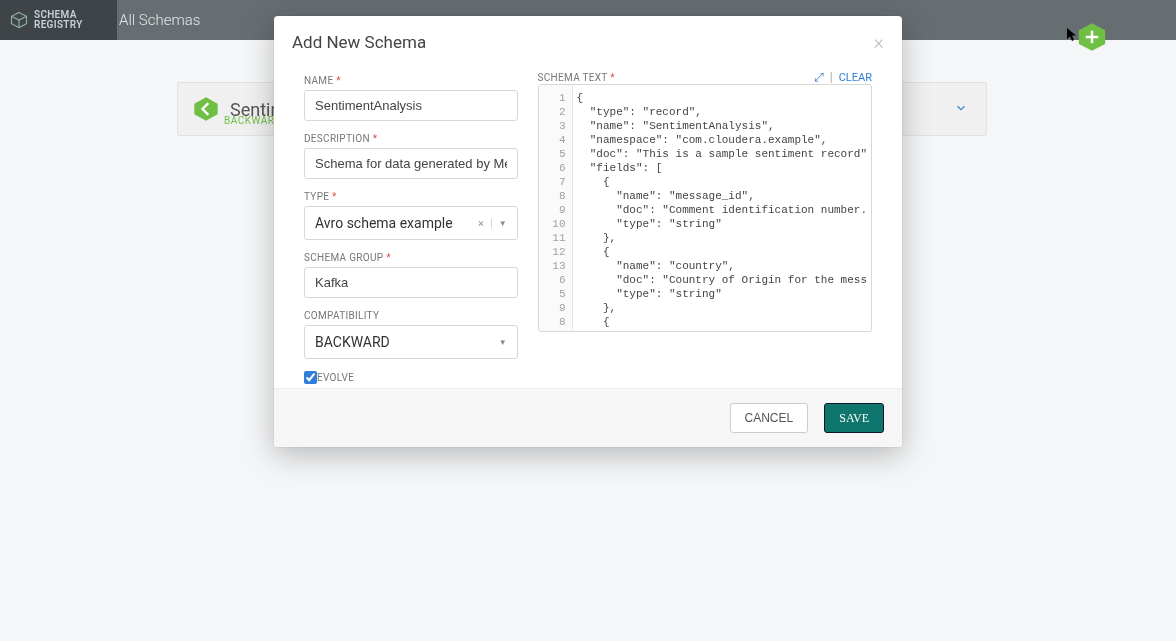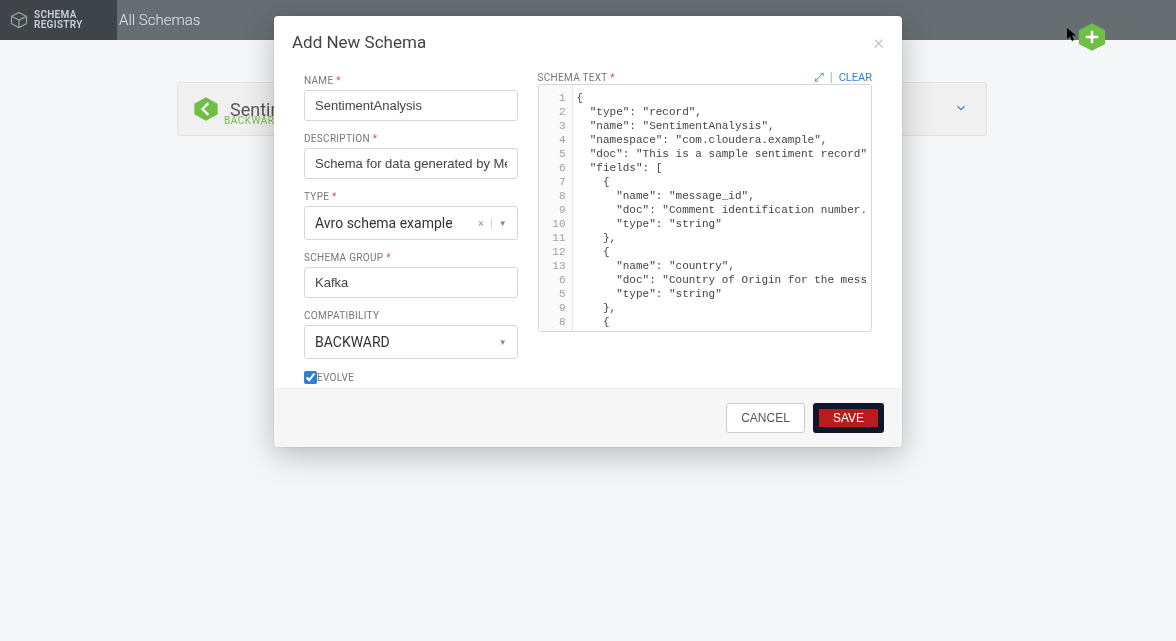--- a/index.html
+++ b/index.html
@@ -56,24 +56,24 @@
 .divider { color: #aaa; }
 .clear-link { color: #2f7ed8; cursor: pointer; font-size: 11px; }
 
 .code-editor { border: 1px solid #d7d7d7; border-radius: 3px; height: 248px; overflow: hidden; display: flex; font-family: Menlo, Consolas, "Courier New", monospace; font-size: 11px; line-height: 14px; background: #fff; }
 .gutter { width: 34px; background: #fafafa; border-right: 1px solid #e5e5e5; text-align: right; color: #a0a0a0; padding: 6px 6px 6px 2px; }
 .gutter div { height: 14px; }
 .code-lines { flex: 1; padding: 6px 4px; color: #444; white-space: pre; overflow: hidden; }
 .code-lines .cl { height: 14px; }
 
 
-.modal-footer { background: #f6f6f6; border-top: 1px solid #eee; padding: 14px 18px; display: flex; justify-content: flex-end; gap: 8px; border-radius: 0 0 4px 4px; }
+.modal-footer { background: #f6f6f6; border-top: 1px solid #eee; padding: 14px 18px; display: flex; justify-content: flex-end; gap: 16px; border-radius: 0 0 4px 4px; }
 .btn { height: 30px; padding: 0 14px; border-radius: 3px; font-size: 12px; cursor: pointer; border: 1px solid transparent; }
 .btn-cancel { background: #fff; border: 1px solid #ccc; color: #555; }
-.btn-save { background: #b91c1c; color: #fff; border: 6px solid #0f172a; }
+.btn-save { background: #0f766e; color: #fff; border: 1px solid #0f172a; font-family: Liberation Serif, serif; }
 </style>
 </head>
 <body>
 
 <div class="app-header">
   <div class="logo-box">
     <svg class="cube" viewBox="0 0 24 24">
         <polygon points="12,2 22,7 22,17 12,22 2,17 2,7" fill="#3f4448" stroke="#8fb0a0" stroke-width="1.5"></polygon>
         <polyline points="2,7 12,12 22,7" fill="none" stroke="#8fb0a0" stroke-width="1.5"></polyline>
         <line x1="12" y1="12" x2="12" y2="22" stroke="#8fb0a0" stroke-width="1.5"></line>

